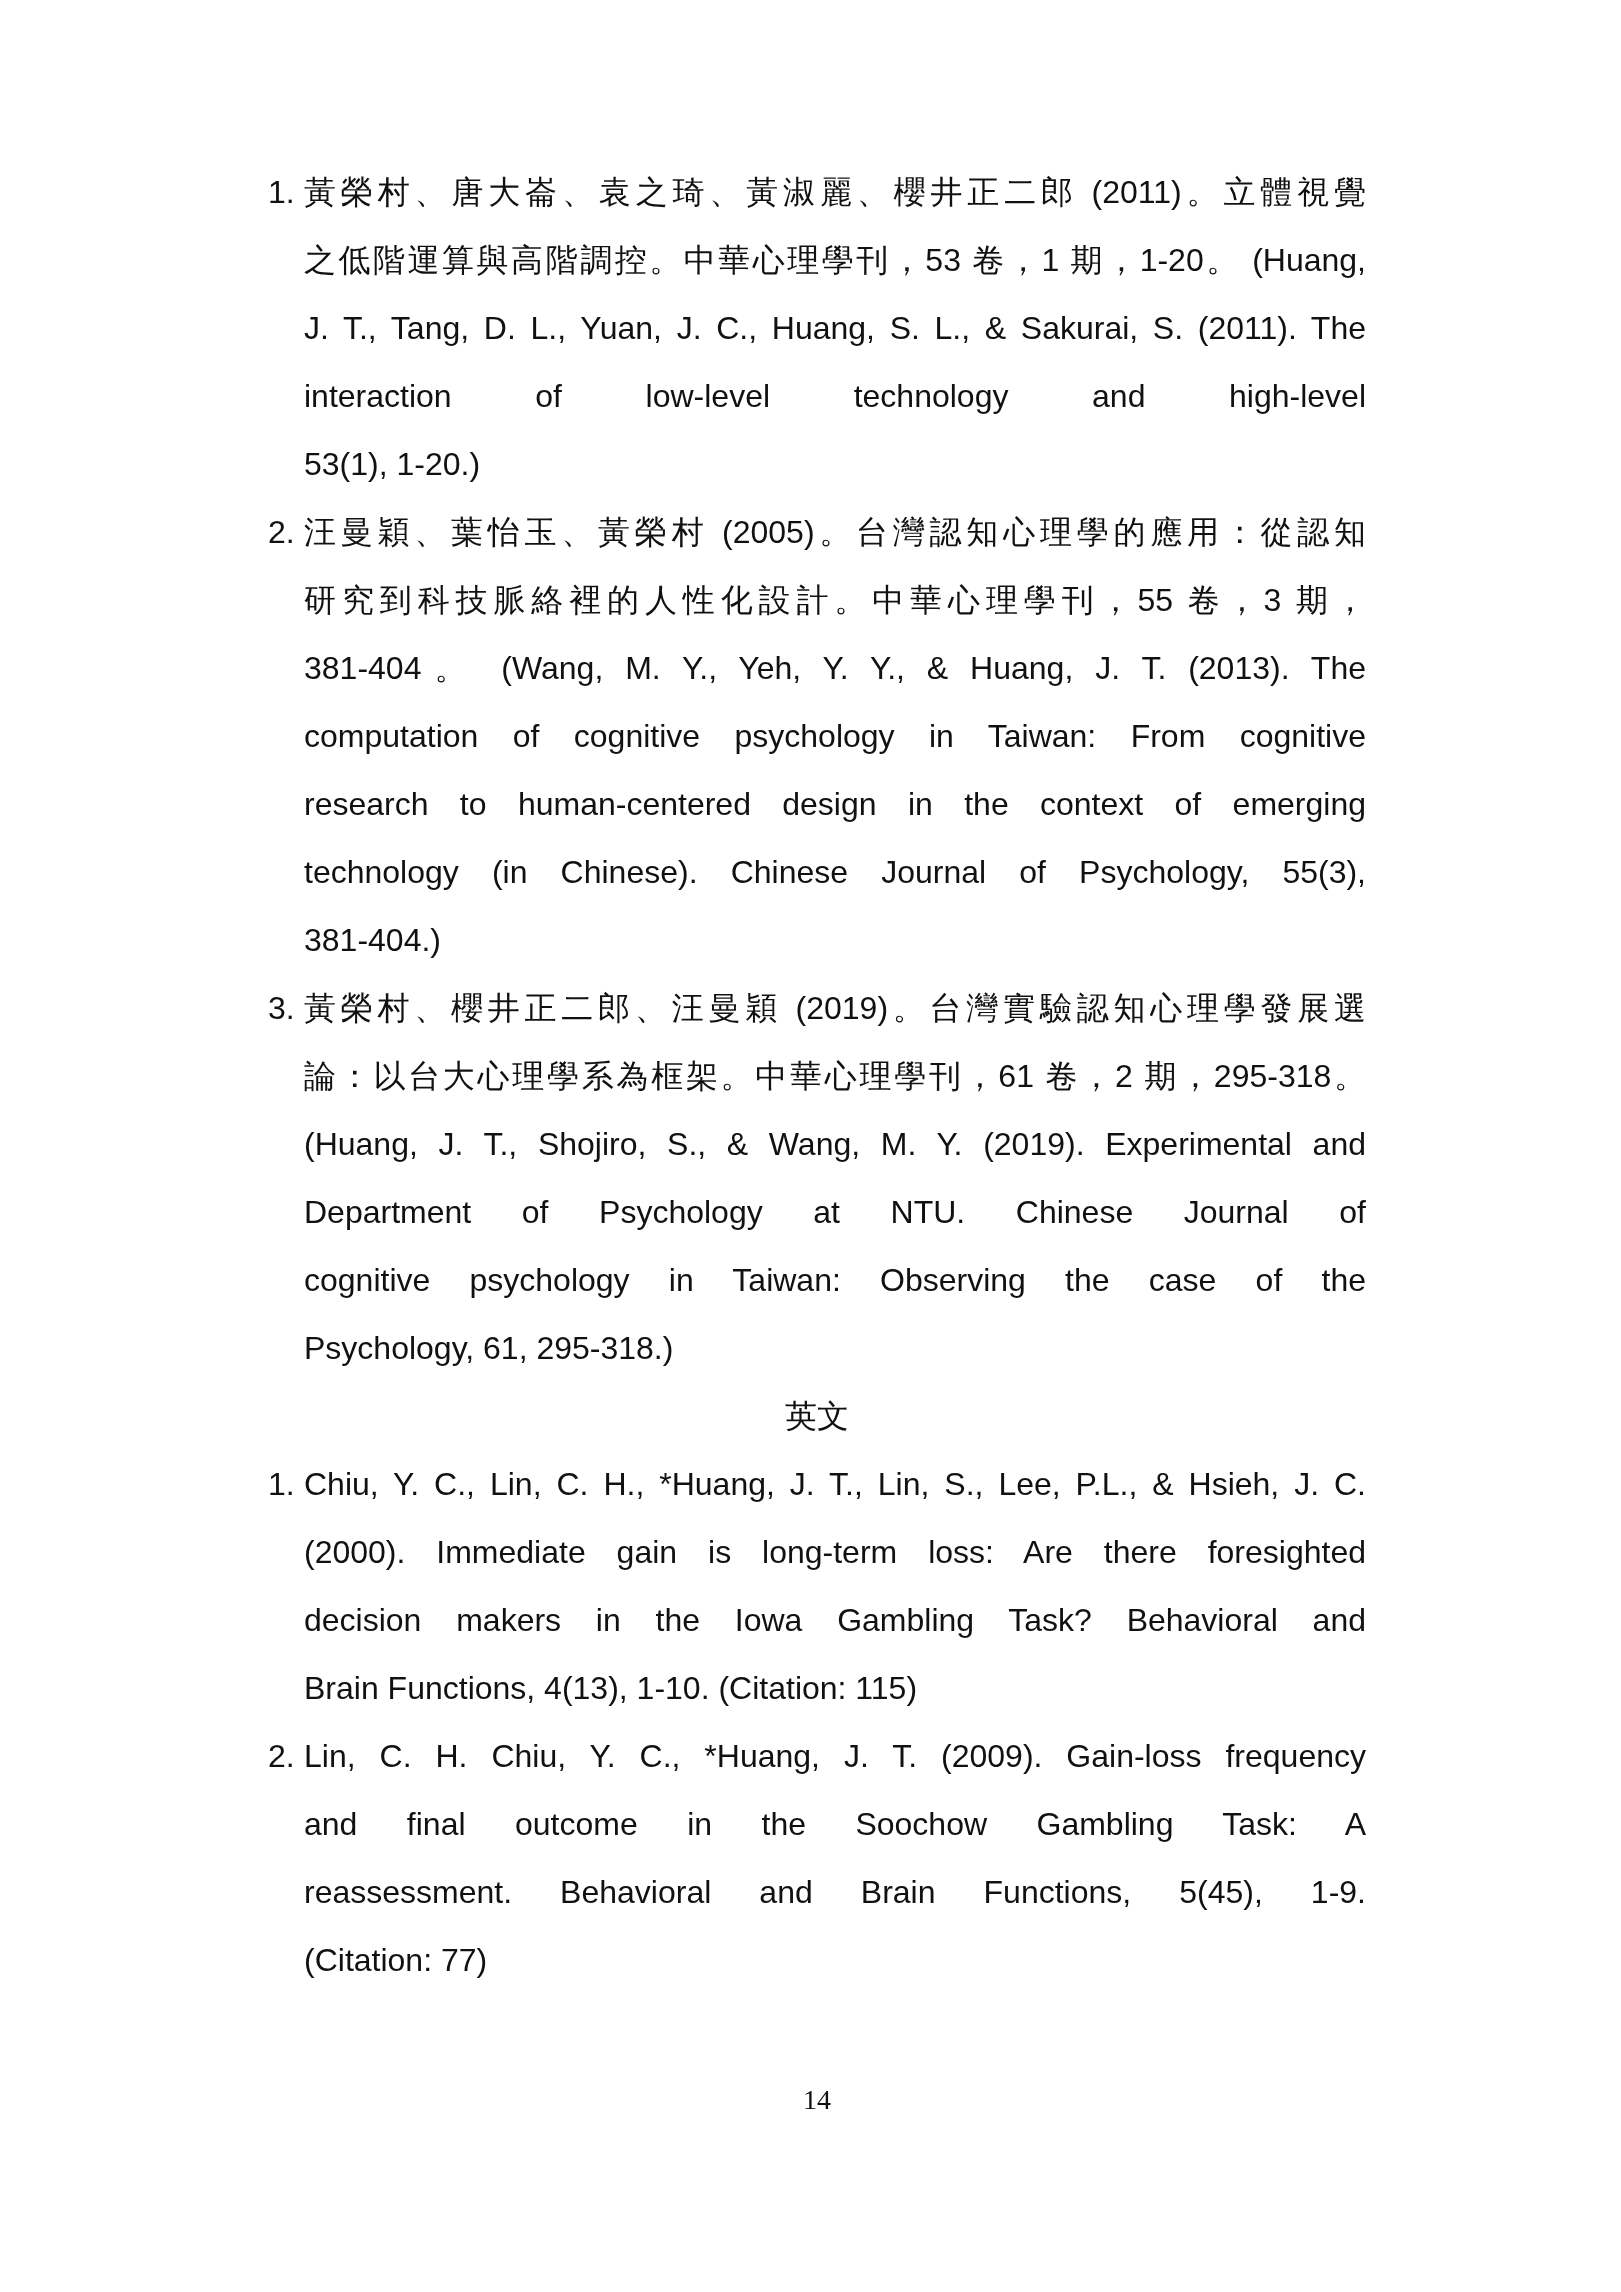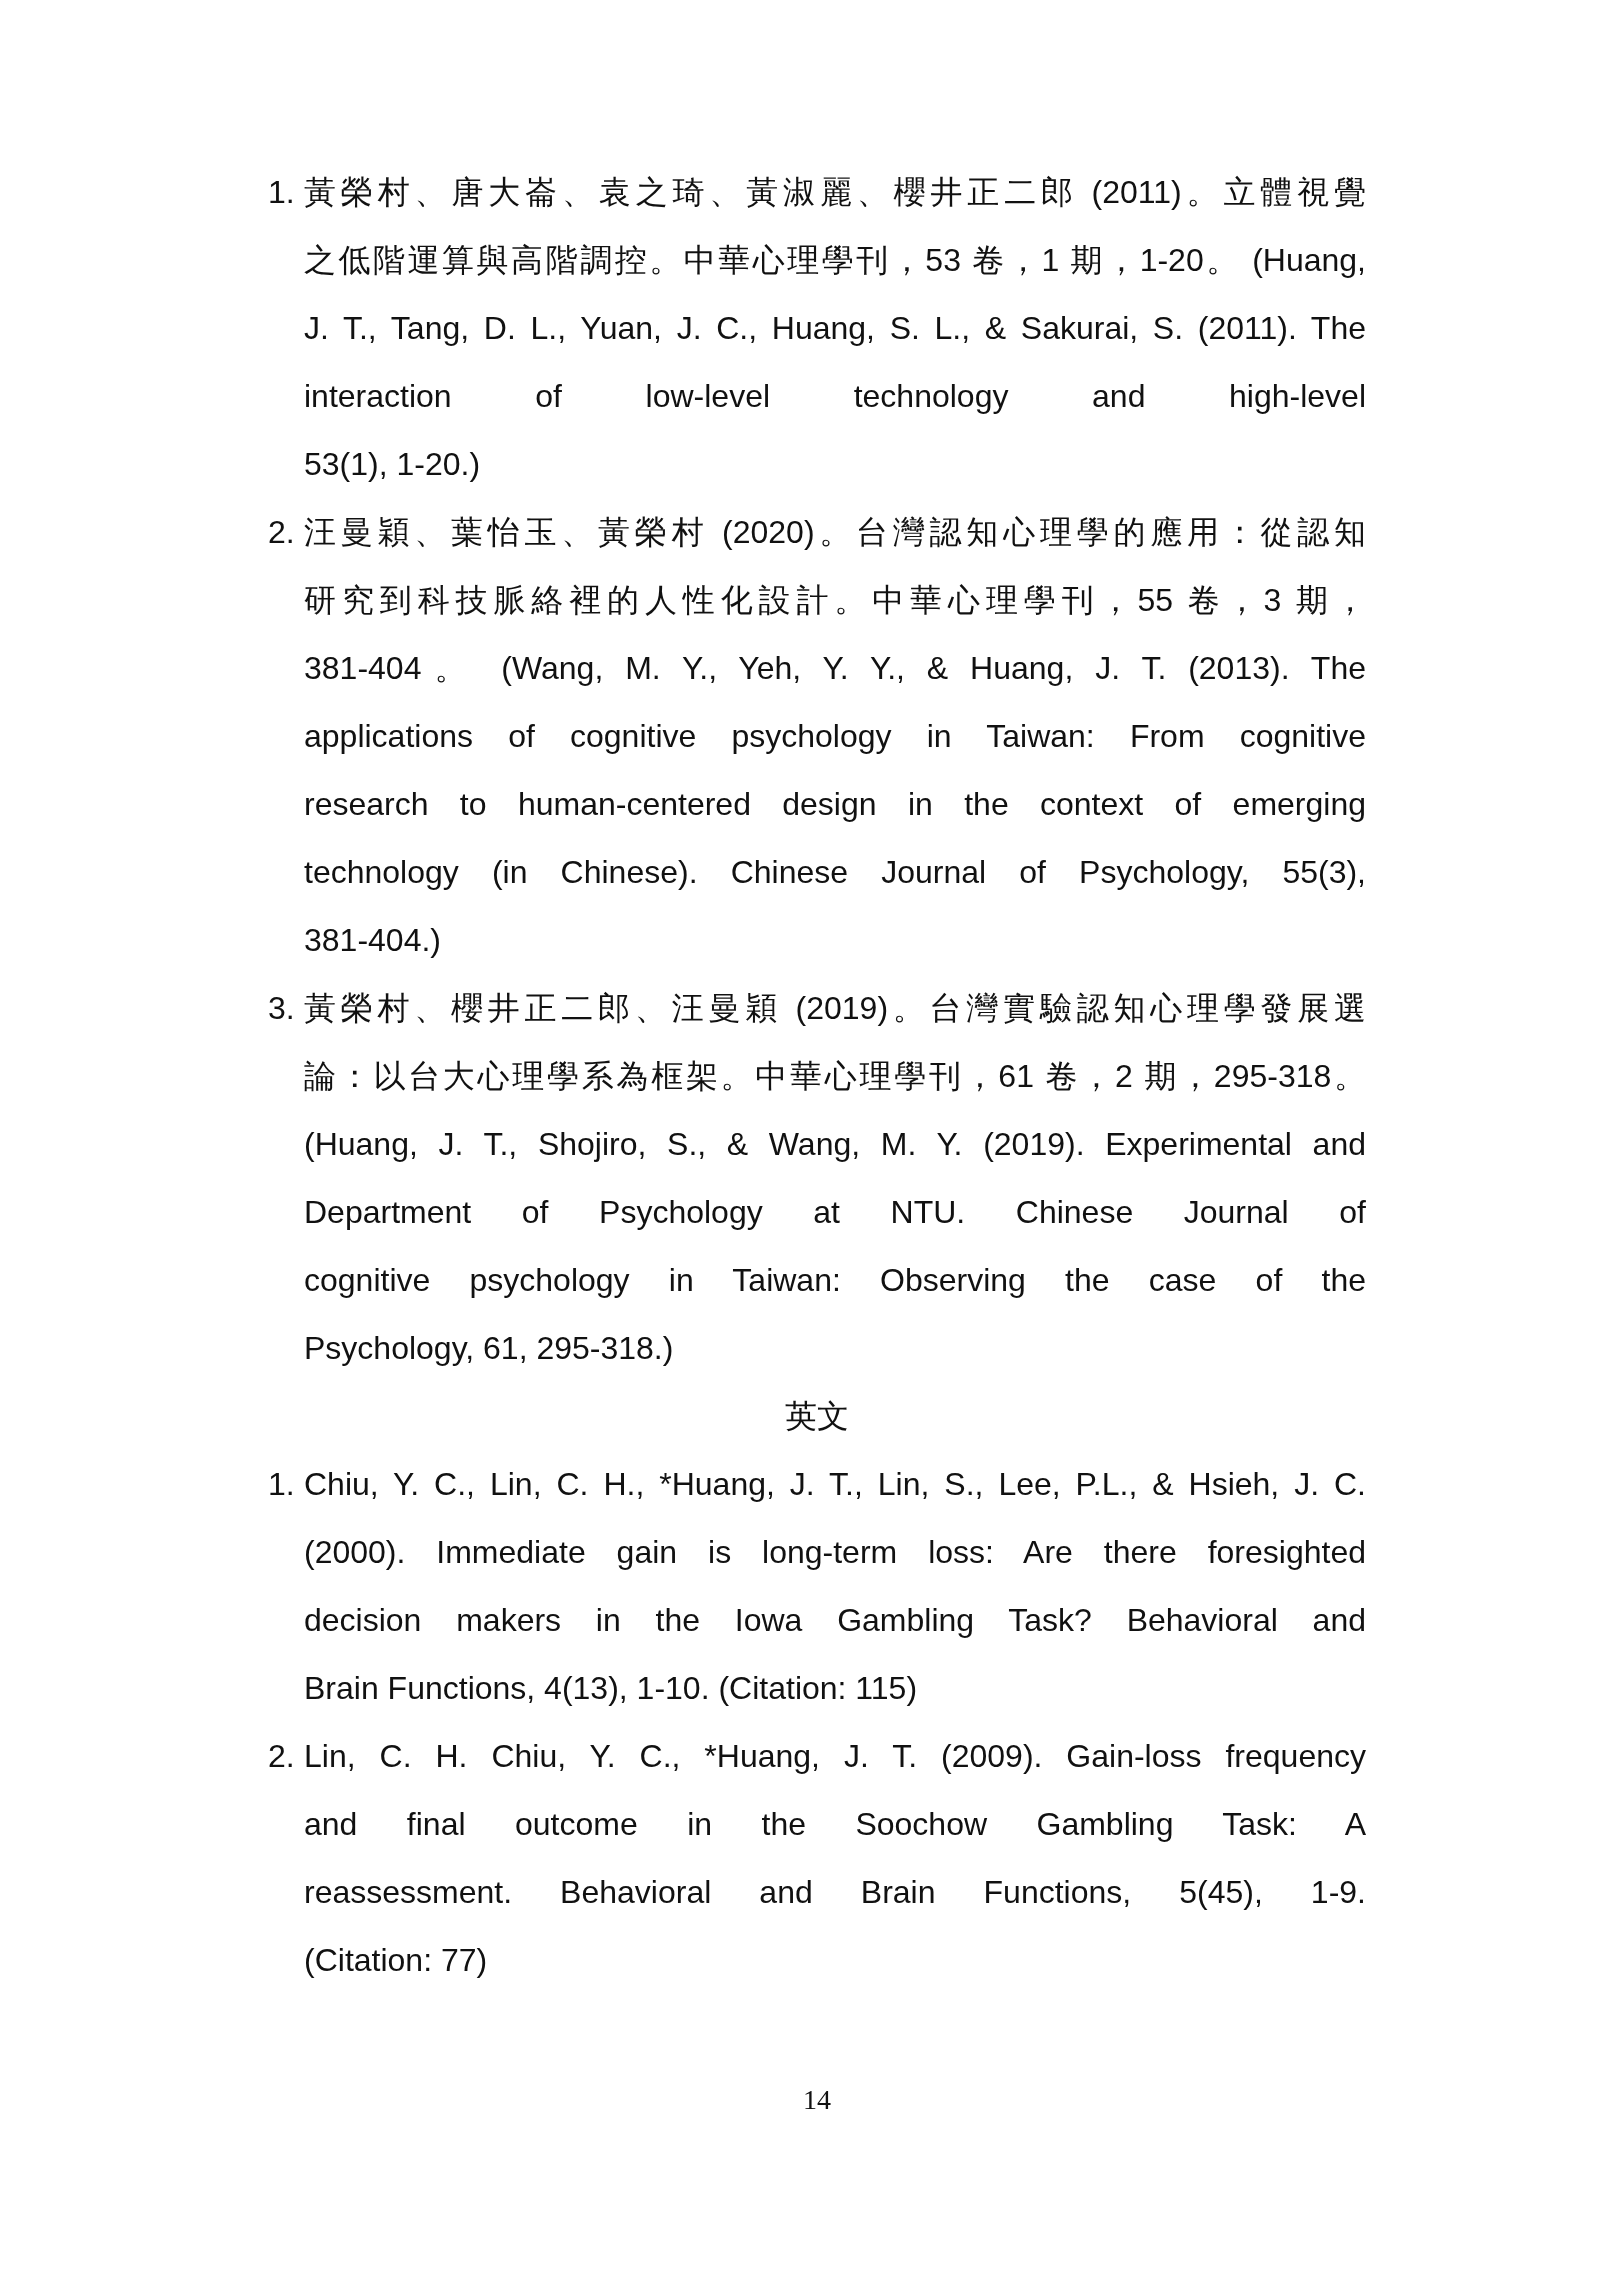--- a/index.html
+++ b/index.html
@@ -74,24 +74,24 @@
           <div class="ref-line">黃榮村、唐大崙、袁之琦、黃淑麗、櫻井正二郎 (2011)。立體視覺</div>
           <div class="ref-line">之低階運算與高階調控。中華心理學刊，53 卷，1 期，1-20。 (Huang,</div>
           <div class="ref-line">J. T., Tang, D. L., Yuan, J. C., Huang, S. L., &amp; Sakurai, S. (2011). The</div>
           <div class="ref-line">interaction of low-level technology and high-level</div>
           <div class="ref-line last">53(1), 1-20.)</div>
         </div>
       </div>
       <div class="ref-item">
         <div class="ref-num">2.</div>
         <div class="ref-lines">
-          <div class="ref-line">汪曼穎、葉怡玉、黃榮村 (2020)。台灣認知心理學的應用：從認知</div>
+          <div class="ref-line">汪曼穎、葉怡玉、黃榮村 (2005)。台灣認知心理學的應用：從認知</div>
           <div class="ref-line">研究到科技脈絡裡的人性化設計。中華心理學刊，55 卷，3 期，</div>
           <div class="ref-line">381-404。 (Wang, M. Y., Yeh, Y. Y., &amp; Huang, J. T. (2013). The</div>
-          <div class="ref-line">applications of cognitive psychology in Taiwan: From cognitive</div>
+          <div class="ref-line">computation of cognitive psychology in Taiwan: From cognitive</div>
           <div class="ref-line">research to human-centered design in the context of emerging</div>
           <div class="ref-line">technology (in Chinese). Chinese Journal of Psychology, 55(3),</div>
           <div class="ref-line last">381-404.)</div>
         </div>
       </div>
       <div class="ref-item">
         <div class="ref-num">3.</div>
         <div class="ref-lines">
           <div class="ref-line">黃榮村、櫻井正二郎、汪曼穎 (2019)。台灣實驗認知心理學發展選</div>
           <div class="ref-line">論：以台大心理學系為框架。中華心理學刊，61 卷，2 期，295-318。</div>

